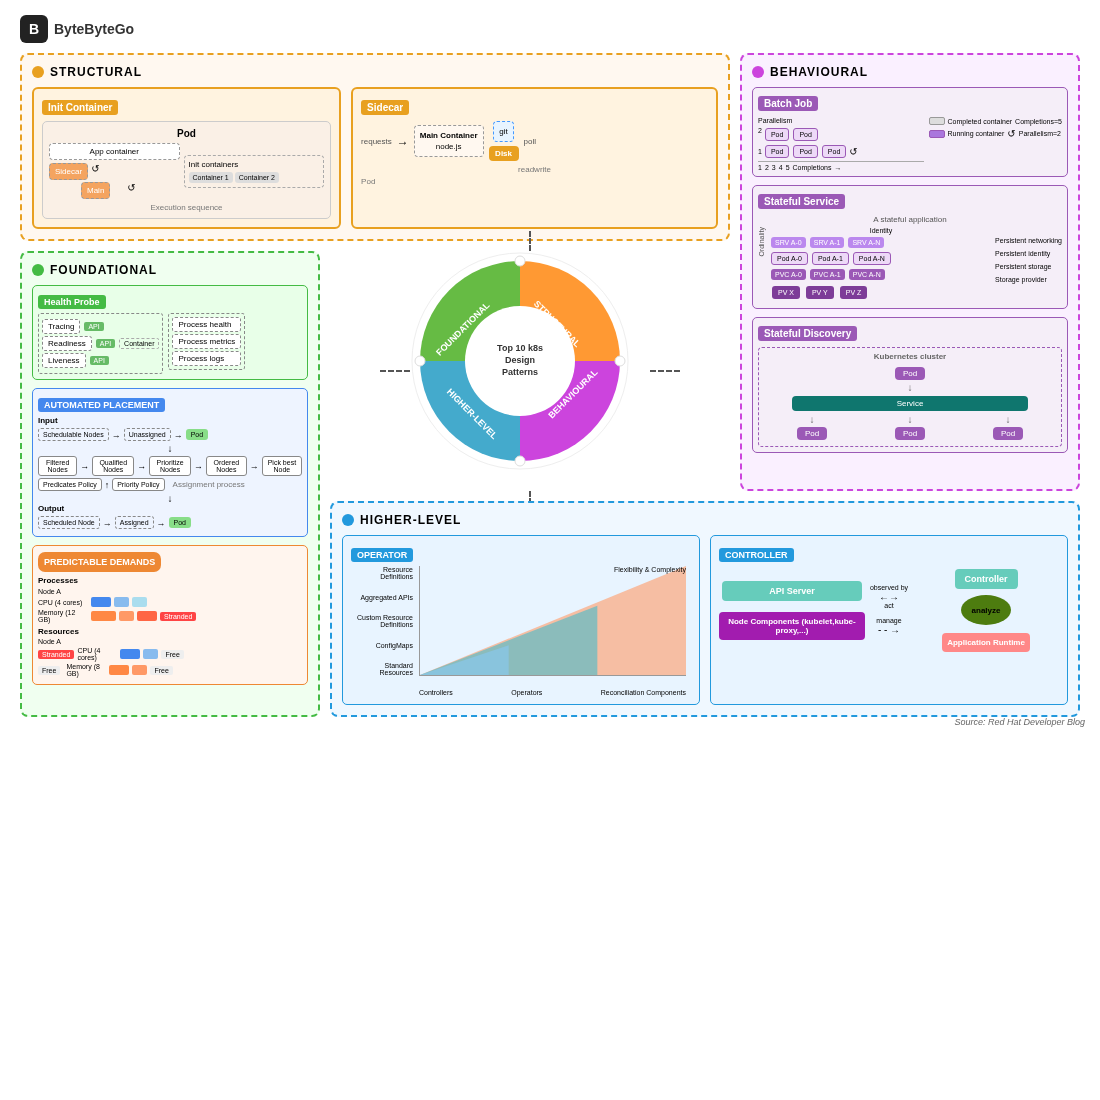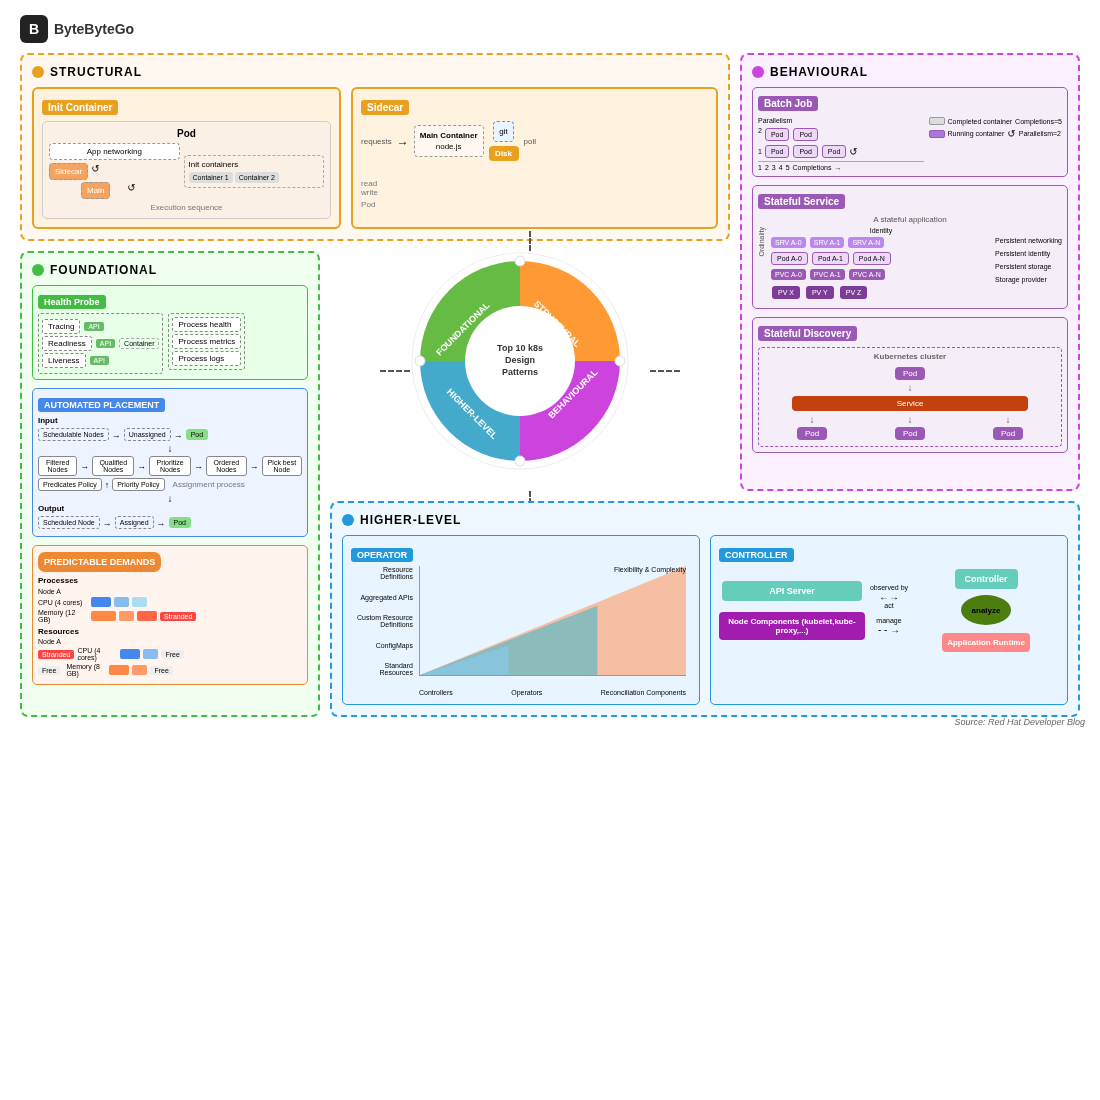--- a/index.html
+++ b/index.html
@@ -372,21 +372,21 @@
     }
     .cluster-label {
       font-size: 8px;
       color: #666;
       text-align: center;
       border: 1px dashed #9B59B6;
       border-radius: 4px;
       padding: 4px;
     }
     .service-box {
-      background: #c2410c;
+      background: #0f766e;
       border-radius: 4px;
       padding: 3px 10px;
       font-size: 8px;
       color: #fff;
       text-align: center;
       margin: 3px auto;
       width: 80%;
     }
     .pod-small {
       background: #9B59B6;
@@ -529,21 +529,21 @@
         <span>STRUCTURAL</span>
       </div>
       <div class="structural-inner">
 
         <div class="init-container-box">
           <span class="sub-box-label">Init Container</span>
           <div class="pod-box">
             <div class="pod-label">Pod</div>
             <div class="pod-inner-row">
               <div style="flex:1;">
-                <div class="pod-inner-box" style="margin-bottom:3px;font-size:8px;">App networking</div>
+                <div class="pod-inner-box" style="margin-bottom:3px;font-size:8px;">App container</div>
                 <div style="display:flex;gap:3px;">
                   <div class="pod-inner-box" style="background:#F4A460;color:#fff;">Sidecar</div>
                   <div style="font-size:10px;">↺</div>
                 </div>
                 <div style="display:flex;gap:17px;margin-top:2px;padding-left:32px;">
                   <div class="pod-inner-box" style="background:#F4A460;color:#fff;">Main</div>
                   <div style="font-size:10px;">↺</div>
                 </div>
               </div>
               <div style="flex:1;border:1px dashed #aaa;border-radius:4px;padding:4px;">
@@ -570,21 +570,21 @@
               <div style="margin-top:2px;">node.js</div>
             </div>
             <div style="display:flex;flex-direction:column;gap:4px;align-items:center;">
               <div class="sidecar-side">git</div>
               <div class="disk-icon">Disk</div>
             </div>
             <div style="font-size:8px;color:#555;">
               <div>poll</div>
             </div>
           </div>
-          <div style="font-size:8px;color:#777;margin-top:18px;display:flex;justify-content:center;flex-direction:column;">
+          <div style="font-size:8px;color:#777;margin-top:4px;display:flex;justify-content:center;">
             <span>read</span>
             <span>write</span>
           </div>
           <div style="font-size:8px;color:#777;margin-top:3px;">Pod</div>
         </div>
       </div>
     </div>
 
     <div class="section-box behavioural-box">
       <div class="section-label">

